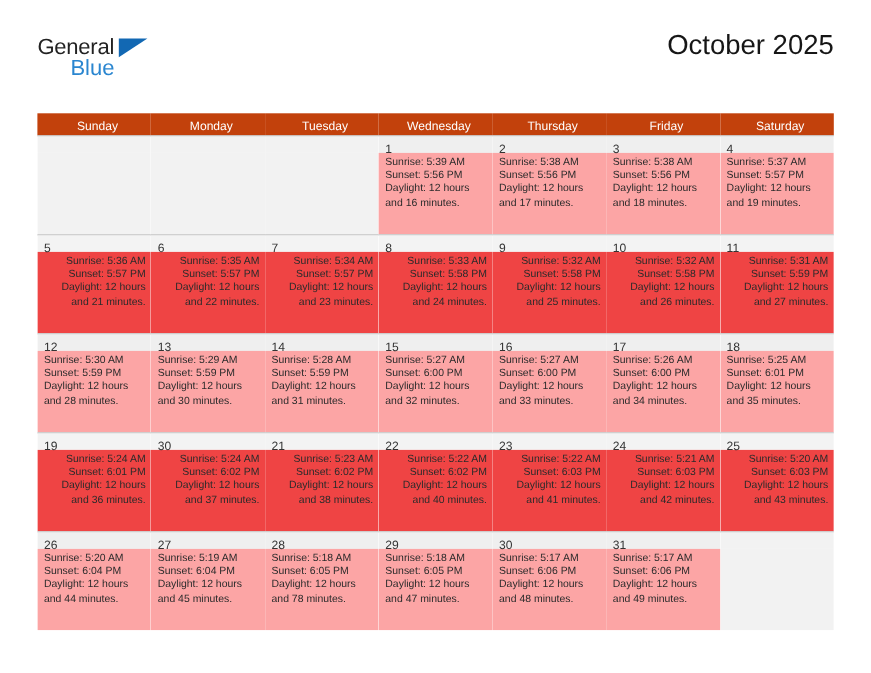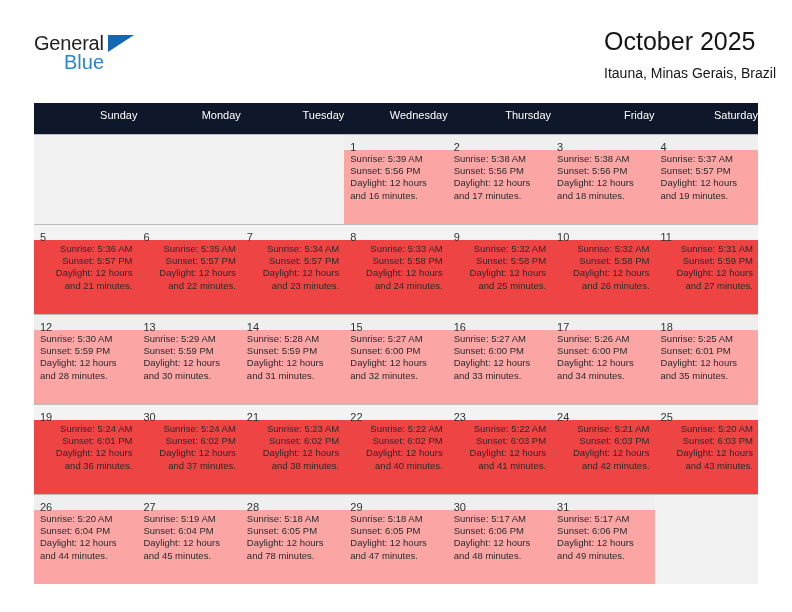--- a/index.html
+++ b/index.html
@@ -19,21 +19,21 @@
     width: 792px;
     height: 612px;
     box-sizing: border-box;
   }
 
   
   .header {
     position: absolute;
     left: 34px;
     top: 26px;
-    right: 16px;
+    right: 34px;
     height: 66px;
   }
   .logo {
     position: absolute;
     left: 0;
     top: 6px;
     width: 190px;
     height: 56px;
   }
   .logo-general {
@@ -86,26 +86,26 @@
   
   .calendar {
     position: absolute;
     left: 34px;
     top: 103px;
     width: 724px;
     border-collapse: collapse;
     table-layout: fixed;
   }
   .calendar th {
-    background: #0f172a;
+    background: #c2410c;
     color: #ffffff;
     font-size: 11px;
     font-weight: normal;
-    text-align: right;
-    padding: 5px 0 13px 6px;
+    text-align: center;
+    padding: 5px 0 2px 6px;
     height: 13px;
     border: none;
   }
   .calendar td {
     vertical-align: top;
     padding: 0;
     border: none;
     width: 103.4px;
     height: 90px;
   }
@@ -163,21 +163,20 @@
   <div class="header">
 
     <div class="logo">
       <span class="logo-general">General</span>
       <span class="logo-tri"></span>
       <span class="logo-blue">Blue</span>
     </div>
 
     <div class="title-block">
       <div class="cal-title">October 2025</div>
-      <div class="cal-subtitle">Itauna, Minas Gerais, Brazil</div>
     </div>
 
   </div>
 
   <table class="calendar">
     <thead>
       <tr>
         <th>Sunday</th>
         <th>Monday</th>
         <th>Tuesday</th>

